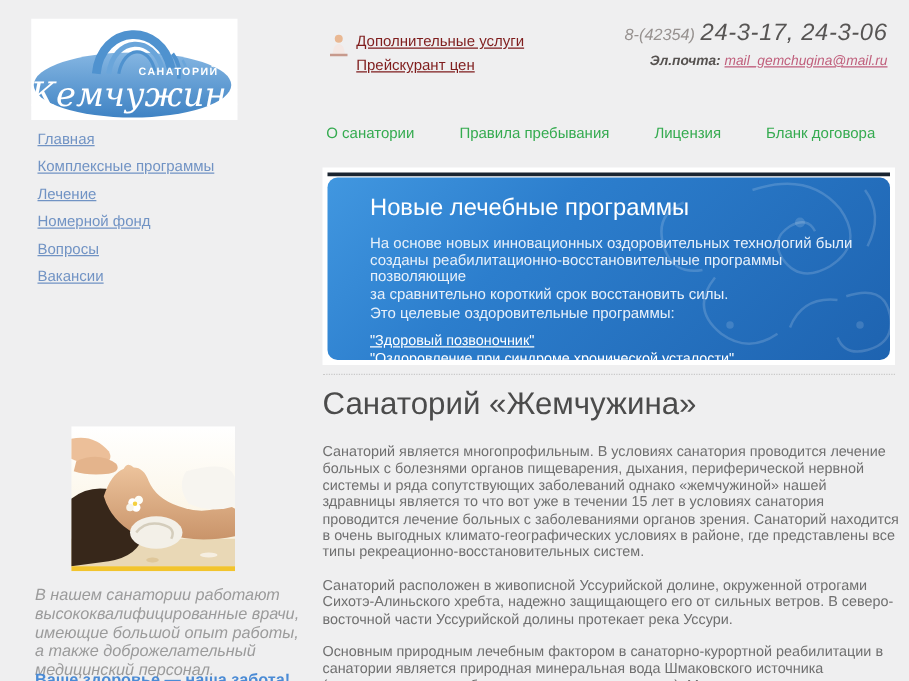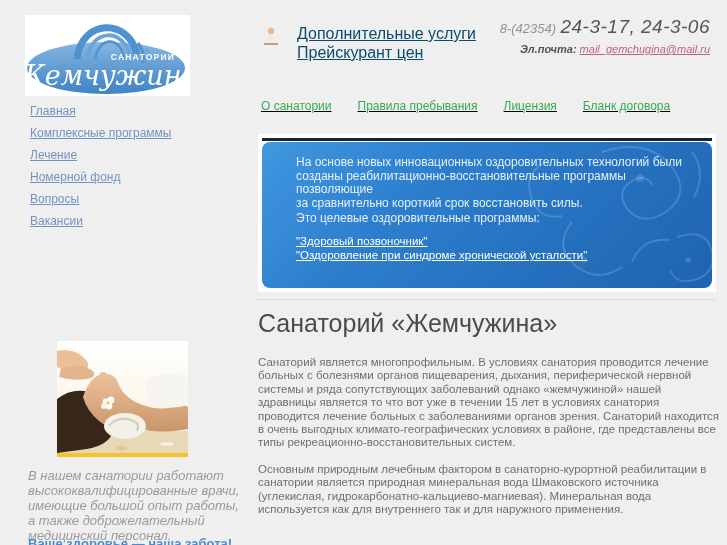--- a/index.html
+++ b/index.html
@@ -13,33 +13,33 @@
   a { cursor:pointer; }
 
   
   .logo-box {
     position:absolute; left:25px; top:15px; width:165px; height:81px;
     background:#ffffff; overflow:hidden;
   }
   .hdr-links { position:absolute; left:262px; top:24px; }
   .hdr-icon { position:absolute; left:0; top:2px; width:18px; height:20px; }
   .hdr-link {
-    display:block; margin-left:35px; font-size:16px; line-height:19px;
-    color:#0c4a6e; text-decoration:underline; white-space:nowrap;
+    display:block; margin-left:23px; font-size:12px; line-height:19px;
+    color:#7f1d1d; text-decoration:underline; white-space:nowrap;
   }
   .phone-block { position:absolute; right:17px; top:16px; text-align:right; }
   .phone-line { white-space:nowrap; }
   .phone-prefix { font-style:italic; font-size:13px; color:#96918f; }
   .phone-numbers { font-style:italic; font-size:19px; color:#575554; letter-spacing:0.5px; }
   .email-line { margin-top:5px; white-space:nowrap; font-size:11px; font-style:italic; }
   .email-label { color:#565250; font-weight:bold; }
   .email-link { color:#c05f7c; text-decoration:underline; }
 
   
-  .top-nav { position:absolute; left:261px; top:99px; display:flex; gap:26px;text-decoration:underline; }
+  .top-nav { position:absolute; left:261px; top:99px; display:flex; gap:36px; }
   .top-nav a { font-size:12px; color:#35ab50; text-decoration:none; white-space:nowrap; }
 
   
   .side-nav { position:absolute; left:30px; top:105px; }
   .side-nav a {
     display:block; font-size:12px; line-height:13px; margin-bottom:9px;
     color:#7193c4; text-decoration:underline; white-space:nowrap;
   }
 
   
@@ -155,37 +155,39 @@
         <path d="M180,120 q10,-25 38,-22"></path>
         <path d="M95,20 q-25,10 -15,38 q8,20 30,16"></path>
         <path d="M240,10 q15,20 2,45"></path>
       </g>
       <g fill="#ffffff" fill-opacity="0.14">
         <circle cx="188" cy="36" r="4"></circle>
         <circle cx="236" cy="118" r="3"></circle>
         <circle cx="132" cy="118" r="3"></circle>
       </g>
     </svg>
+    <div class="banner-title">Новые лечебные программы</div>
     <div class="banner-line">На основе новых инновационных оздоровительных технологий были</div>
     <div class="banner-line">созданы реабилитационно-восстановительные программы позволяющие</div>
     <div class="banner-line">за сравнительно короткий срок восстановить силы.</div>
     <div class="banner-line last">Это целевые оздоровительные программы:</div>
     <div class="banner-links">
       <a>"Здоровый позвоночник"</a>
       <a>"Оздоровление при синдроме хронической усталости"</a>
 
     </div>
   </div>
 </div>
 
 <div class="content-divider"></div>
 
 <div class="content">
   <h1>Санаторий «Жемчужина»</h1>
   <p>Санаторий является многопрофильным. В условиях санатория проводится лечение больных с болезнями органов пищеварения, дыхания, периферической нервной системы и ряда сопутствующих заболеваний однако «жемчужиной» нашей здравницы является то что вот уже в течении 15 лет в условиях санатория проводится лечение больных с заболеваниями органов зрения. Санаторий находится в очень выгодных климато-географических условиях в районе, где представлены все типы рекреационно-восстановительных систем.</p>
+  <p>Санаторий расположен в живописной Уссурийской долине, окруженной отрогами Сихотэ-Алиньского хребта, надежно защищающего его от сильных ветров. В северо-восточной части Уссурийской долины протекает река Уссури.</p>
   <p>Основным природным лечебным фактором в санаторно-курортной реабилитации в санатории является природная минеральная вода Шмаковского источника (углекислая, гидрокарбонатно-кальциево-магниевая). Минеральная вода используется как для внутреннего так и для наружного применения.</p>
 </div>
 
 <div class="photo-box">
   <svg width="131" height="116" viewBox="0 0 131 116">
     <defs>
       <linearGradient id="pbg" x1="0" y1="0" x2="0" y2="1">
         <stop offset="0" stop-color="#ffffff"></stop>
         <stop offset="0.75" stop-color="#fbf4e3"></stop>
         <stop offset="1" stop-color="#f0e3c6"></stop>

